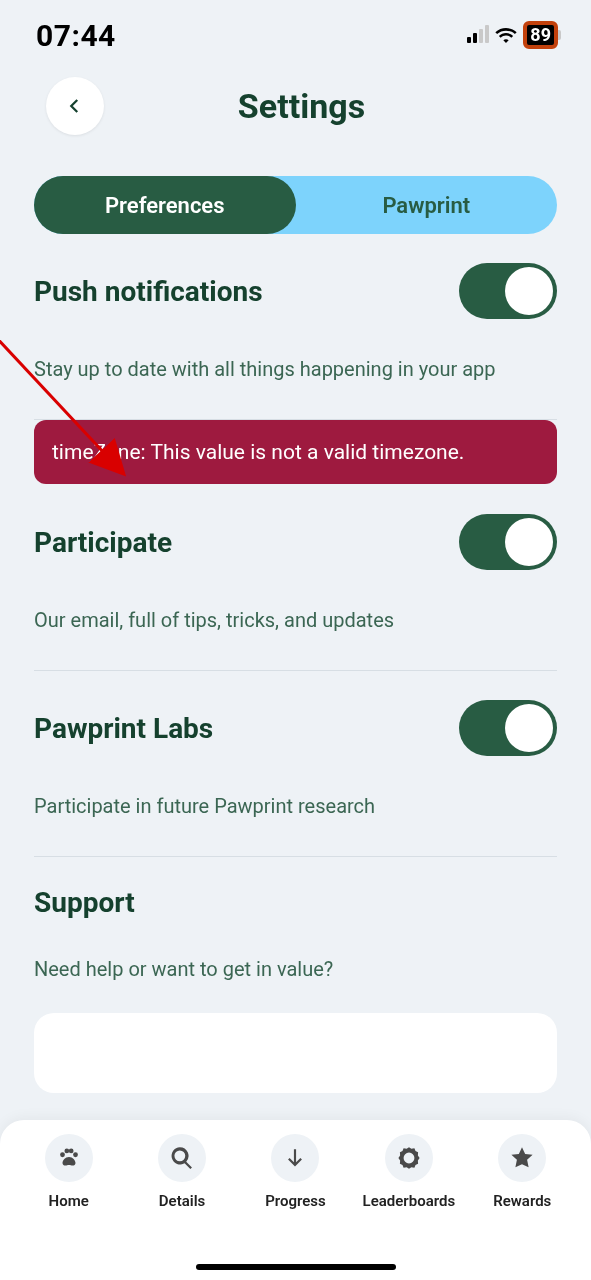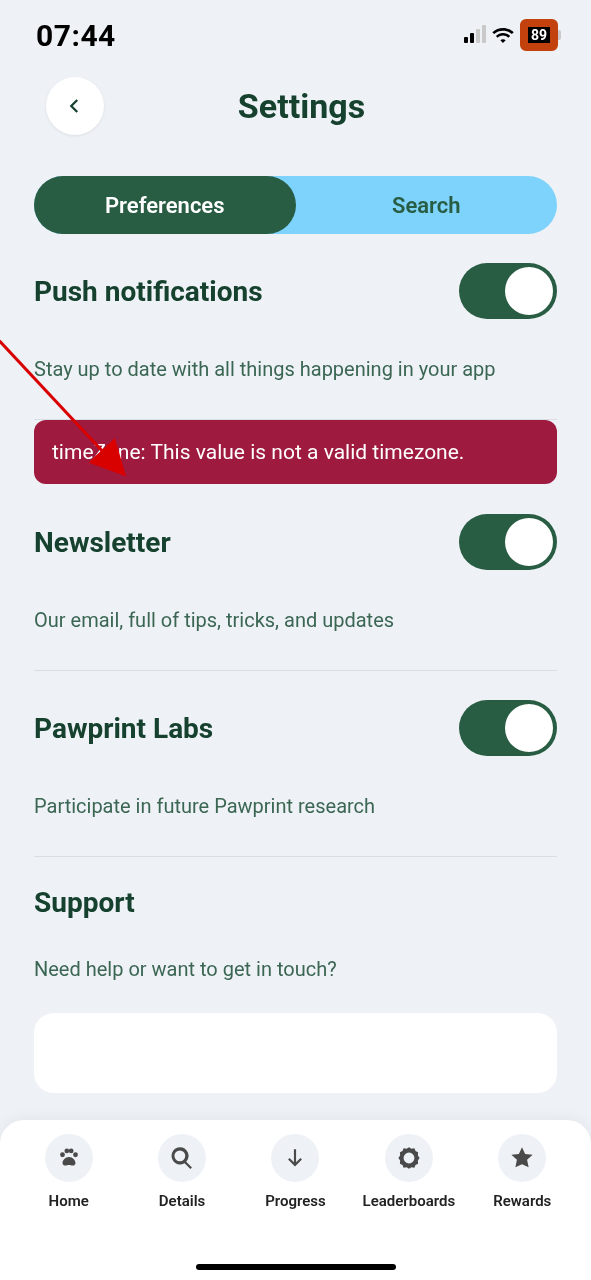--- a/index.html
+++ b/index.html
@@ -11,21 +11,21 @@
   .status-time { font-size: 30px; font-weight: 700; color: #000; letter-spacing: 0.5px; }
   .status-right { display: flex; align-items: center; gap: 6px; }
   .signal-bars { display: flex; align-items: flex-end; gap: 2px; height: 16px; }
   .signal-bars span { width: 4px; background: #000; border-radius: 1px; }
   .signal-bars span:nth-child(1){ height:6px; }
   .signal-bars span:nth-child(2){ height:10px; }
   .signal-bars span:nth-child(3){ height:14px; background:#c9c9c9; }
   .signal-bars span:nth-child(4){ height:18px; background:#c9c9c9; }
   .wifi-icon { width: 22px; height: 16px; }
   .battery { display:flex; align-items:center; }
-  .battery-body { border:8px solid #c2410c; border-radius:6px; padding:1px 3px; font-size:14px; font-weight:700; line-height:1; background:#000; color:#fff;}
+  .battery-body { border:4px solid #c2410c; border-radius:6px; padding:1px 3px; font-size:18px; font-weight:700; line-height:1; background:#000; color:#fff;}
   .battery-cap { width:3px; height:10px; background:#c9c9c9; border-radius:0 2px 2px 0; }
 
   
   .header { position: relative; display:flex; align-items:center; justify-content:center; padding: 30px 26px 20px; margin-left: 12px; }
   .back-btn { position:absolute; left:34px; width:58px; height:58px; border-radius:50%; background:#fff; display:flex; align-items:center; justify-content:center; box-shadow: 0 1px 3px rgba(0,0,0,0.08); cursor:pointer; }
   .back-btn svg { width:18px; height:18px; stroke:#15412e; stroke-width:3; fill:none; }
   .page-title { font-size:34px; font-weight:700; color:#15412e; }
 
   
   .segmented { margin: 30px 34px 0; background:#7dd3fc; border-radius: 30px; display:flex; height:58px; position:relative; }
@@ -86,41 +86,41 @@
   <div class="back-btn">
     <svg viewBox="0 0 24 24">
         <polyline points="15 4 7 12 15 20"></polyline>
       </svg>
   </div>
   <div class="page-title">Settings</div>
 </div>
 
 <div class="segmented">
   <div class="seg active">Preferences</div>
-  <div class="seg">Search</div>
+  <div class="seg">Pawprint</div>
 </div>
 
 <div class="content">
 
   <div class="section">
     <div class="section-head">
       <div class="section-title">Push notifications</div>
       <div class="toggle">
           <div class="knob"></div>
         </div>
     </div>
     <div class="section-desc">Stay up to date with all things happening in your app</div>
     <div class="divider"></div>
   </div>
 
   <div class="error-banner">timeZone: This value is not a valid timezone.</div>
 
   <div class="section">
     <div class="section-head">
-      <div class="section-title">Newsletter</div>
+      <div class="section-title">Participate</div>
       <div class="toggle">
           <div class="knob"></div>
         </div>
     </div>
     <div class="section-desc">Our email, full of tips, tricks, and updates</div>
     <div class="divider"></div>
   </div>
 
   <div class="section">
     <div class="section-head">
@@ -130,21 +130,21 @@
         </div>
     </div>
     <div class="section-desc">Participate in future Pawprint research</div>
     <div class="divider"></div>
   </div>
 
   <div class="section">
     <div class="section-head">
       <div class="section-title">Support</div>
     </div>
-    <div class="section-desc">Need help or want to get in touch?</div>
+    <div class="section-desc">Need help or want to get in value?</div>
   </div>
 
 </div>
 
 <div class="big-card"></div>
 
 <div class="bottom-nav">
   <div class="nav-item">
     <div class="nav-icon-wrap">
         <svg viewBox="0 0 24 24">

